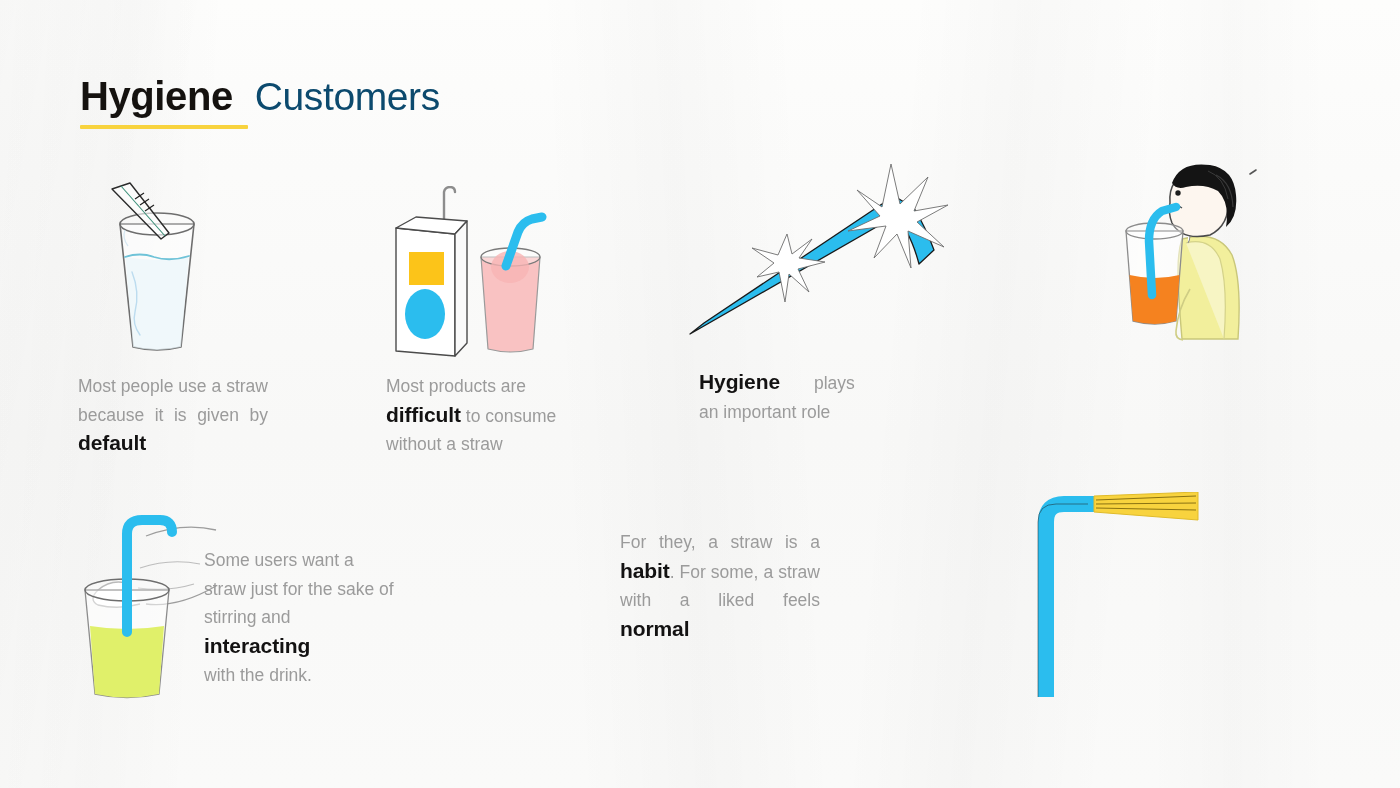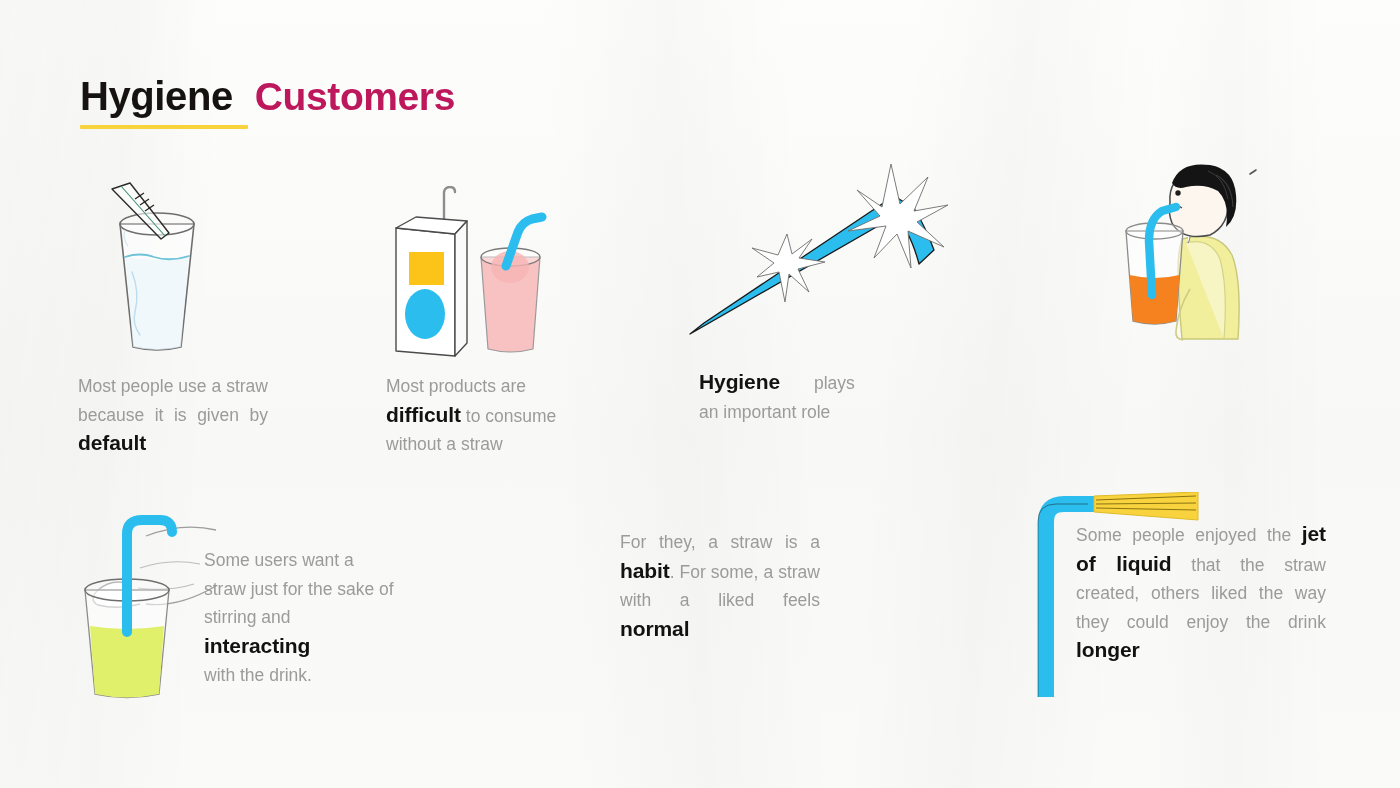--- a/index.html
+++ b/index.html
@@ -48,22 +48,22 @@
     white-space: nowrap;
   }
   .title-main {
     font-size: 40px;
     font-weight: bold;
     color: #15120f;
     letter-spacing: -0.4px;
   }
   .title-sub {
     font-size: 39px;
-    font-weight: bold;
-    color: #be185d;
+    font-weight: normal;
+    color: #0c4a6e;
     letter-spacing: -0.4px;
     text-align: right;
   }
   #title-underline {
     margin-top: 6px;
     width: 168px;
     height: 4px;
     background: #f8d33e;
     border-radius: 1px;
   }
@@ -251,17 +251,14 @@
 
       <path d="M10 205 L10 30 Q10 12 28 12 L60 12" fill="none" stroke="#2bbdee" stroke-width="16" stroke-linejoin="round"></path>
       <path d="M10 205 L10 30 Q10 12 28 12 L60 12" fill="none" stroke="#1d1d1d" stroke-width="0.9" stroke-opacity="0.55" stroke-linejoin="round" style="stroke-dasharray:none" transform="translate(-8,0)"></path>
 
       <path d="M58 4 L162 0 L162 28 L58 20 Z" fill="#f8d33e" stroke="#e0bb2a" stroke-width="1"></path>
       <path d="M60 8 L160 4" stroke="#8a7212" stroke-width="1"></path>
       <path d="M60 12 L160 11" stroke="#8a7212" stroke-width="1"></path>
       <path d="M60 16 L160 18" stroke="#8a7212" stroke-width="1"></path>
     </svg>
   </div>
-  <div class="txt just" id="txt-jet">
-    <span>Some people enjoyed the </span><b>jet of liquid</b><span> that the straw created, others liked the way they could enjoy the drink </span><b>longer</b>
-  </div>
 
 </div>
 
 </body></html>

